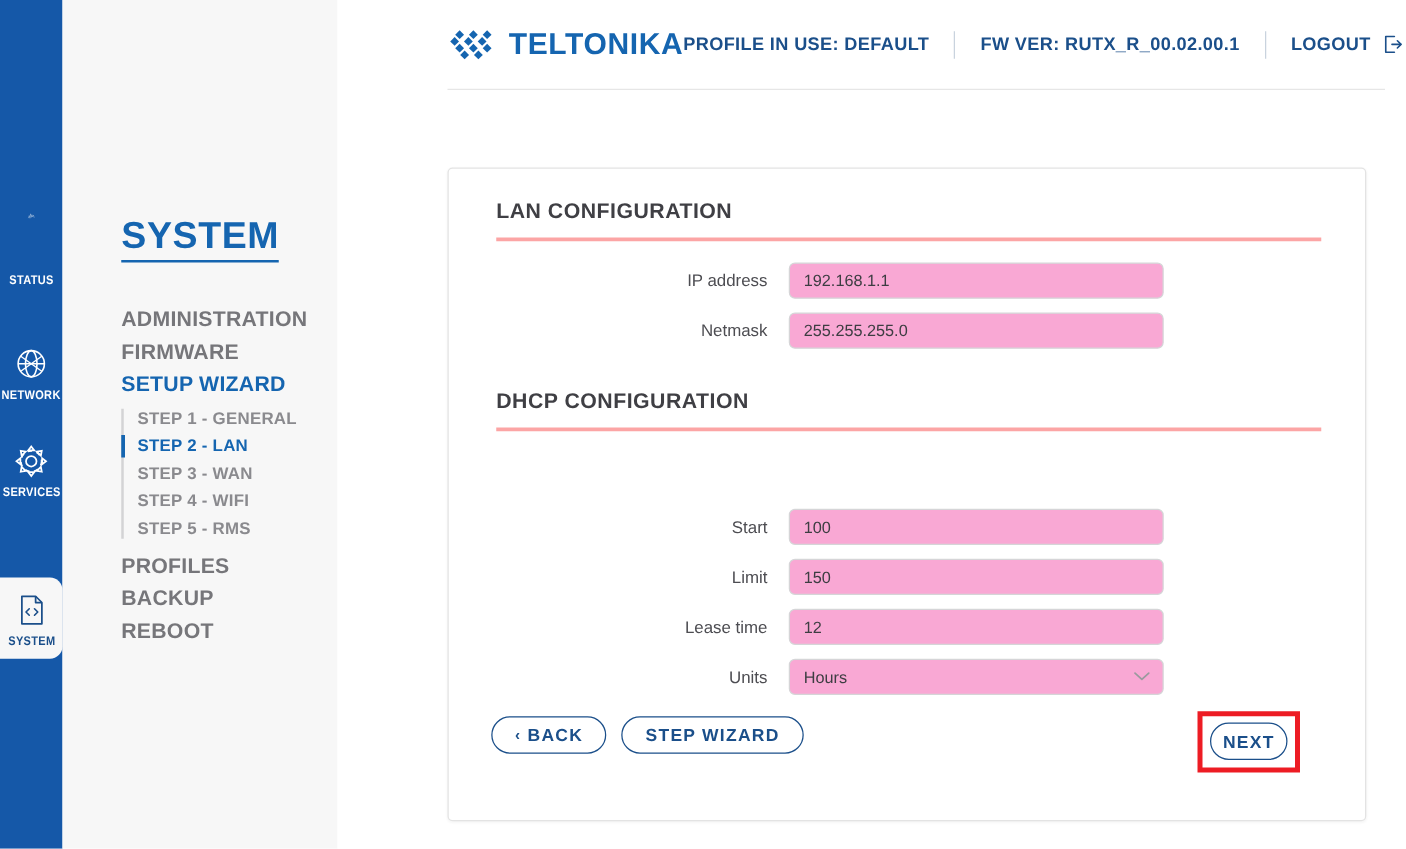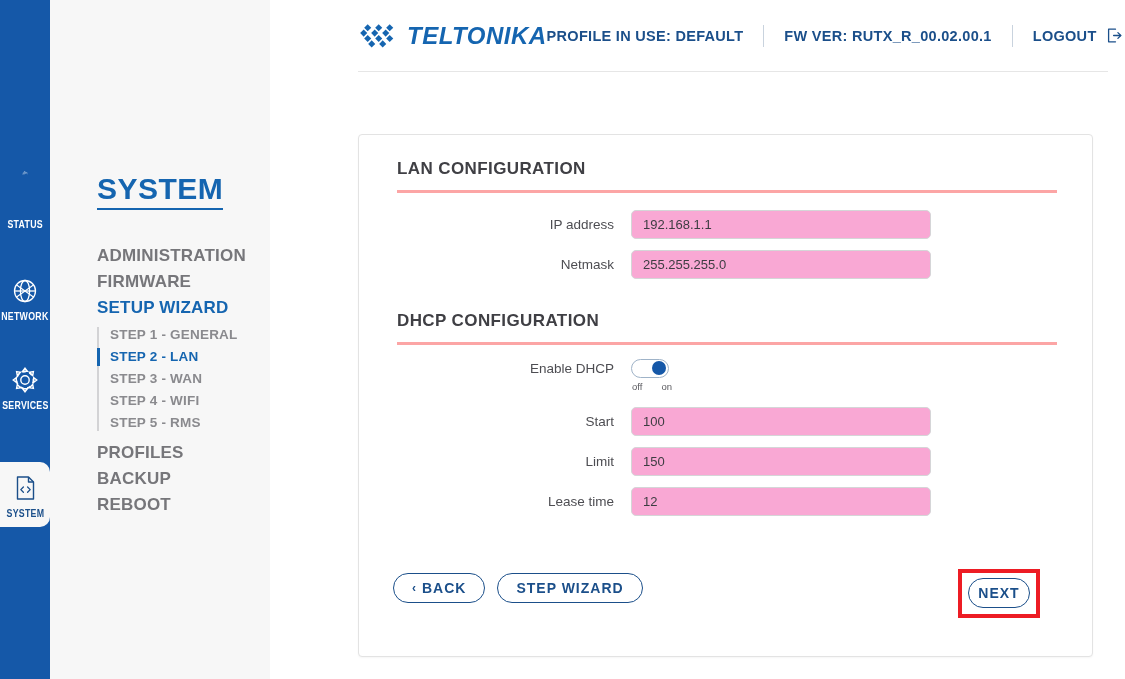--- a/index.html
+++ b/index.html
@@ -76,21 +76,21 @@
   .main { position: absolute; left: 270px; top: 0; right: 0; height: 679px; background: #ffffff; }
 
   .topbar {
     position: absolute; left: 88px; right: 17px; top: 0; height: 72px;
     border-bottom: 1px solid #e6e6e6;
     display: flex; align-items: center;
   }
   .logo { display: flex; align-items: center; gap: 3px; cursor: pointer; }
   .logo-mark { width: 46px; height: 26px; display: block; }
   .logo-word {
-    font-size: 24px; font-weight: 700; font-style: italic;
+    font-size: 24px; font-weight: 700; 
     color: #1565b0; letter-spacing: .5px;
   }
   .top-links {
     margin-left: auto; display: flex; align-items: center;
     font-size: 14.5px; font-weight: 700; font-stretch: condensed;
     color: #1b4f8a; letter-spacing: .3px;
   }
   .top-links .tl { cursor: pointer; white-space: nowrap; }
   .top-links .sep {
     width: 1px; height: 22px; background: #c9d3de; margin: 0 20px;
@@ -183,21 +183,21 @@
       <svg class="ico" viewBox="0 0 34 34">
         <circle cx="17" cy="17" r="10.5" fill="none" stroke="currentColor" stroke-width="1.3"></circle>
         <ellipse cx="17" cy="17" rx="4.6" ry="10.5" fill="none" stroke="currentColor" stroke-width="1.3"></ellipse>
         <line x1="6.5" y1="17" x2="27.5" y2="17" stroke="currentColor" stroke-width="1.3"></line>
         <line x1="8.6" y1="11" x2="25.4" y2="23" stroke="currentColor" stroke-width="1.1"></line>
         <line x1="8.6" y1="23" x2="25.4" y2="11" stroke="currentColor" stroke-width="1.1"></line>
       </svg>
       <span class="lbl">NETWORK</span>
     </div>
 
-    <div class="rail-item" style="top:357px;height:60px;">
+    <div class="rail-item" style="top:346px;height:60px;">
       <svg class="ico" viewBox="0 0 34 34">
         <g fill="none" stroke="currentColor" stroke-width="1.4">
           <circle cx="17" cy="17" r="4.2"></circle>
           <path d="M17 5.2 L19.4 8.3 L14.6 8.3 Z"></path>
           <path d="M17 28.8 L14.6 25.7 L19.4 25.7 Z"></path>
           <path d="M5.2 17 L8.3 14.6 L8.3 19.4 Z"></path>
           <path d="M28.8 17 L25.7 19.4 L25.7 14.6 Z"></path>
           <path d="M8.6 8.6 L12.5 9.3 L9.3 12.5 Z"></path>
           <path d="M25.4 25.4 L21.5 24.7 L24.7 21.5 Z"></path>
           <path d="M25.4 8.6 L24.7 12.5 L21.5 9.3 Z"></path>
@@ -292,48 +292,45 @@
         <input class="fld" type="text" value="192.168.1.1" style="">
       </div>
 
       <div class="row" style="top:114px;">
         <div class="lab">Netmask</div>
         <input class="fld" type="text" value="255.255.255.0" style="">
       </div>
 
       <div class="sec-title" style="top:176px;">DHCP CONFIGURATION</div>
 
-      <div class="row" style="top:218px;">
-        <div class="lab">Enable DHCP</div>
-        <div class="toggle-wrap">
-          <div class="toggle">
-            <span class="knob"></span>
-          </div>
-          <div class="toggle-labels">
-            <span>off</span>
-            <span>on</span>
-          </div>
-        </div>
-      </div>
 
       <div class="row" style="top:271px;">
         <div class="lab">Start</div>
         <input class="fld" type="text" value="100" style="">
       </div>
 
       <div class="row" style="top:311px;">
         <div class="lab">Limit</div>
         <input class="fld" type="text" value="150" style="">
       </div>
 
       <div class="row" style="top:351px;">
         <div class="lab">Lease time</div>
         <input class="fld" type="text" value="12" style="">
       </div>
 
+      <div class="row" style="top:391px;">
+        <div class="lab">Units</div>
+        <div class="sel-wrap">
+          <input class="fld" type="text" readonly="" value="Hours" style="">
+          <svg class="chev" viewBox="0 0 13 8">
+            <polyline points="1,1.5 6.5,6.5 12,1.5" fill="none" stroke="#9a9a9e" stroke-width="1.4" stroke-linecap="round" stroke-linejoin="round"></polyline>
+          </svg>
+        </div>
+      </div>
 
       <div class="btnbar">
         <button class="btn">
           <span class="arrow">‹</span>
           <span>BACK</span>
         </button>
         <button class="btn">
           <span>STEP WIZARD</span>
         </button>
       </div>

